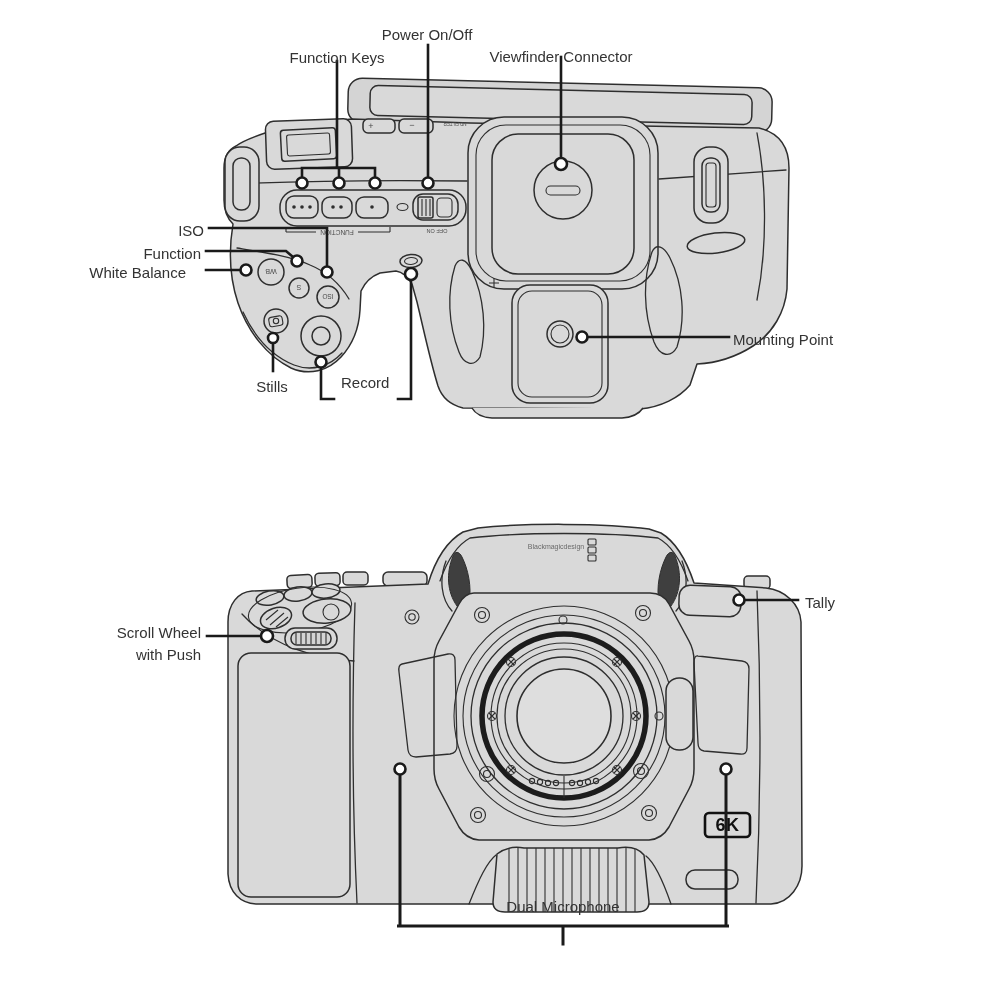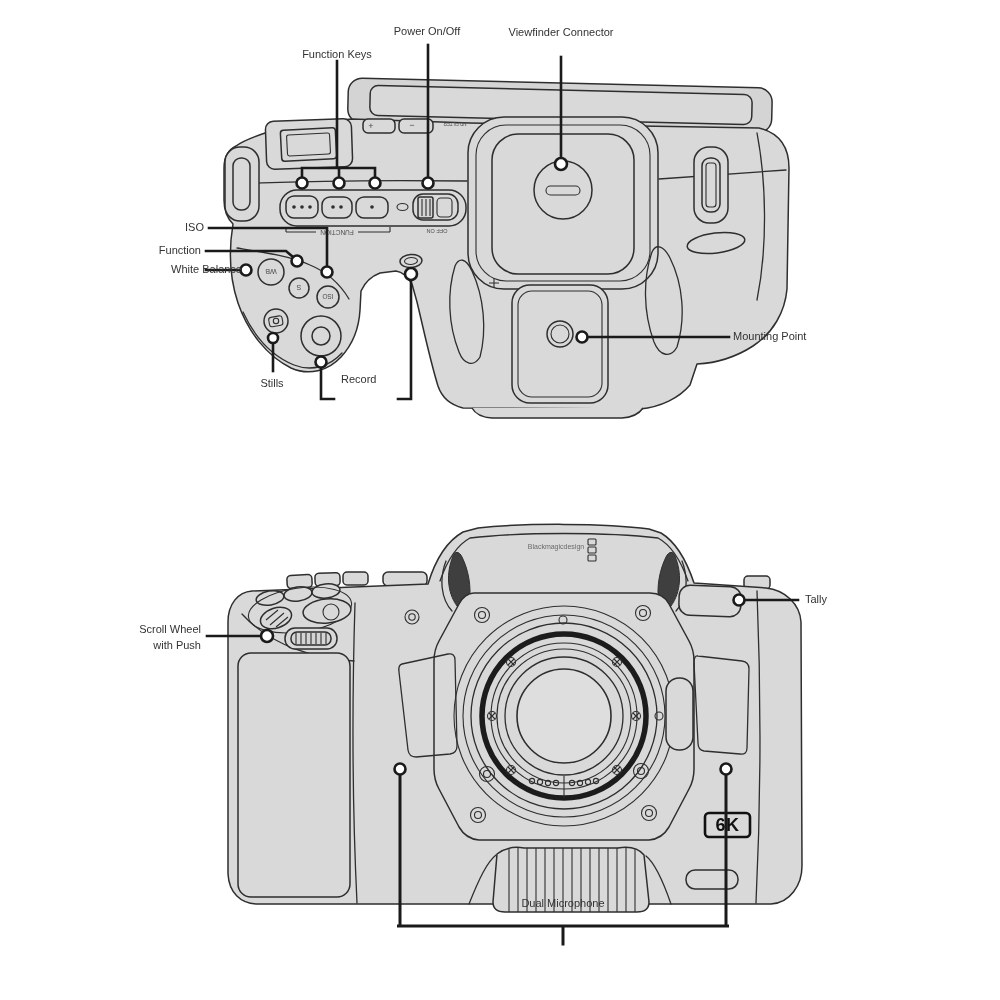--- a/index.html
+++ b/index.html
@@ -1,19 +1,19 @@
 <!DOCTYPE html>
 <html><head>
 <meta charset="utf-8">
 <style>
   html,body{margin:0;padding:0;background:#fff;}
   #stage{position:relative;width:1000px;height:1000px;background:#ffffff;overflow:hidden;
          font-family:"Liberation Sans","DejaVu Sans",sans-serif;}
   #art{position:absolute;left:0;top:0;}
-  .lbl{position:absolute;font-size:11px;line-height:1.45;color:#333;white-space:nowrap;}
+  .lbl{position:absolute;font-size:15px;line-height:1.45;color:#333;white-space:nowrap;}
   .lbl-c{transform:translateX(-50%);}
   .lbl-r{text-align:right;}
   
   .bd{fill:#d9d9d9;stroke:#2e2e2e;stroke-width:1.5;stroke-linejoin:round;}
   .bd2{fill:#d4d4d4;stroke:#2e2e2e;stroke-width:1.5;stroke-linejoin:round;}
   .ln{fill:none;stroke:#2e2e2e;stroke-width:1.3;stroke-linecap:round;}
   .lnt{fill:none;stroke:#2e2e2e;stroke-width:1.1;}
   .drk{fill:#3f3f3f;stroke:#2e2e2e;stroke-width:1;}
   .ldr{fill:none;stroke:#1a1a1a;stroke-width:2.6;stroke-linecap:square;}
   .ldr3{fill:none;stroke:#1a1a1a;stroke-width:3;stroke-linecap:square;}
@@ -375,24 +375,24 @@
     <g>
       <path class="ldr3" d="M400,775 V926 M726,775 V926 M398.5,926 H727.5 M563,926 V944"></path>
       <circle cx="400" cy="769" r="5.5" class="cap"></circle>
           <circle cx="726" cy="769" r="5.5" class="cap"></circle>
     </g>
   </g>
 </svg>
 
 <div class="lbl lbl-c" style="left:427px;top:24px;">Power On/Off</div>
 <div class="lbl lbl-c" style="left:337px;top:47px;">Function Keys</div>
-<div class="lbl lbl-c" style="left:561px;top:25px;text-align:center;">Viewfinder Connector</div>
+<div class="lbl lbl-c" style="left:561px;top:46px;text-align:center;">Viewfinder Connector</div>
 <div class="lbl lbl-r" style="right:796px;top:220px;">ISO</div>
 <div class="lbl lbl-r" style="right:799px;top:243px;">Function</div>
-<div class="lbl lbl-r" style="right:758px;top:262px;">White Balance</div>
+<div class="lbl lbl-r" style="right:814px;top:262px;">White Balance</div>
 <div class="lbl lbl-c" style="left:272px;top:376px;text-align:right;">Stills</div>
 <div class="lbl" style="left:341px;top:372px;">Record</div>
 <div class="lbl" style="left:733px;top:329px;">Mounting Point</div>
 <div class="lbl lbl-r" style="right:799px;top:622px;"><span>Scroll Wheel</span><br><span>with Push</span></div>
 <div class="lbl" style="left:805px;top:592px;">Tally</div>
 <div class="lbl lbl-c" style="left:563px;top:896px;">Dual Microphone</div>
 
 </div>
 
 </body></html>

